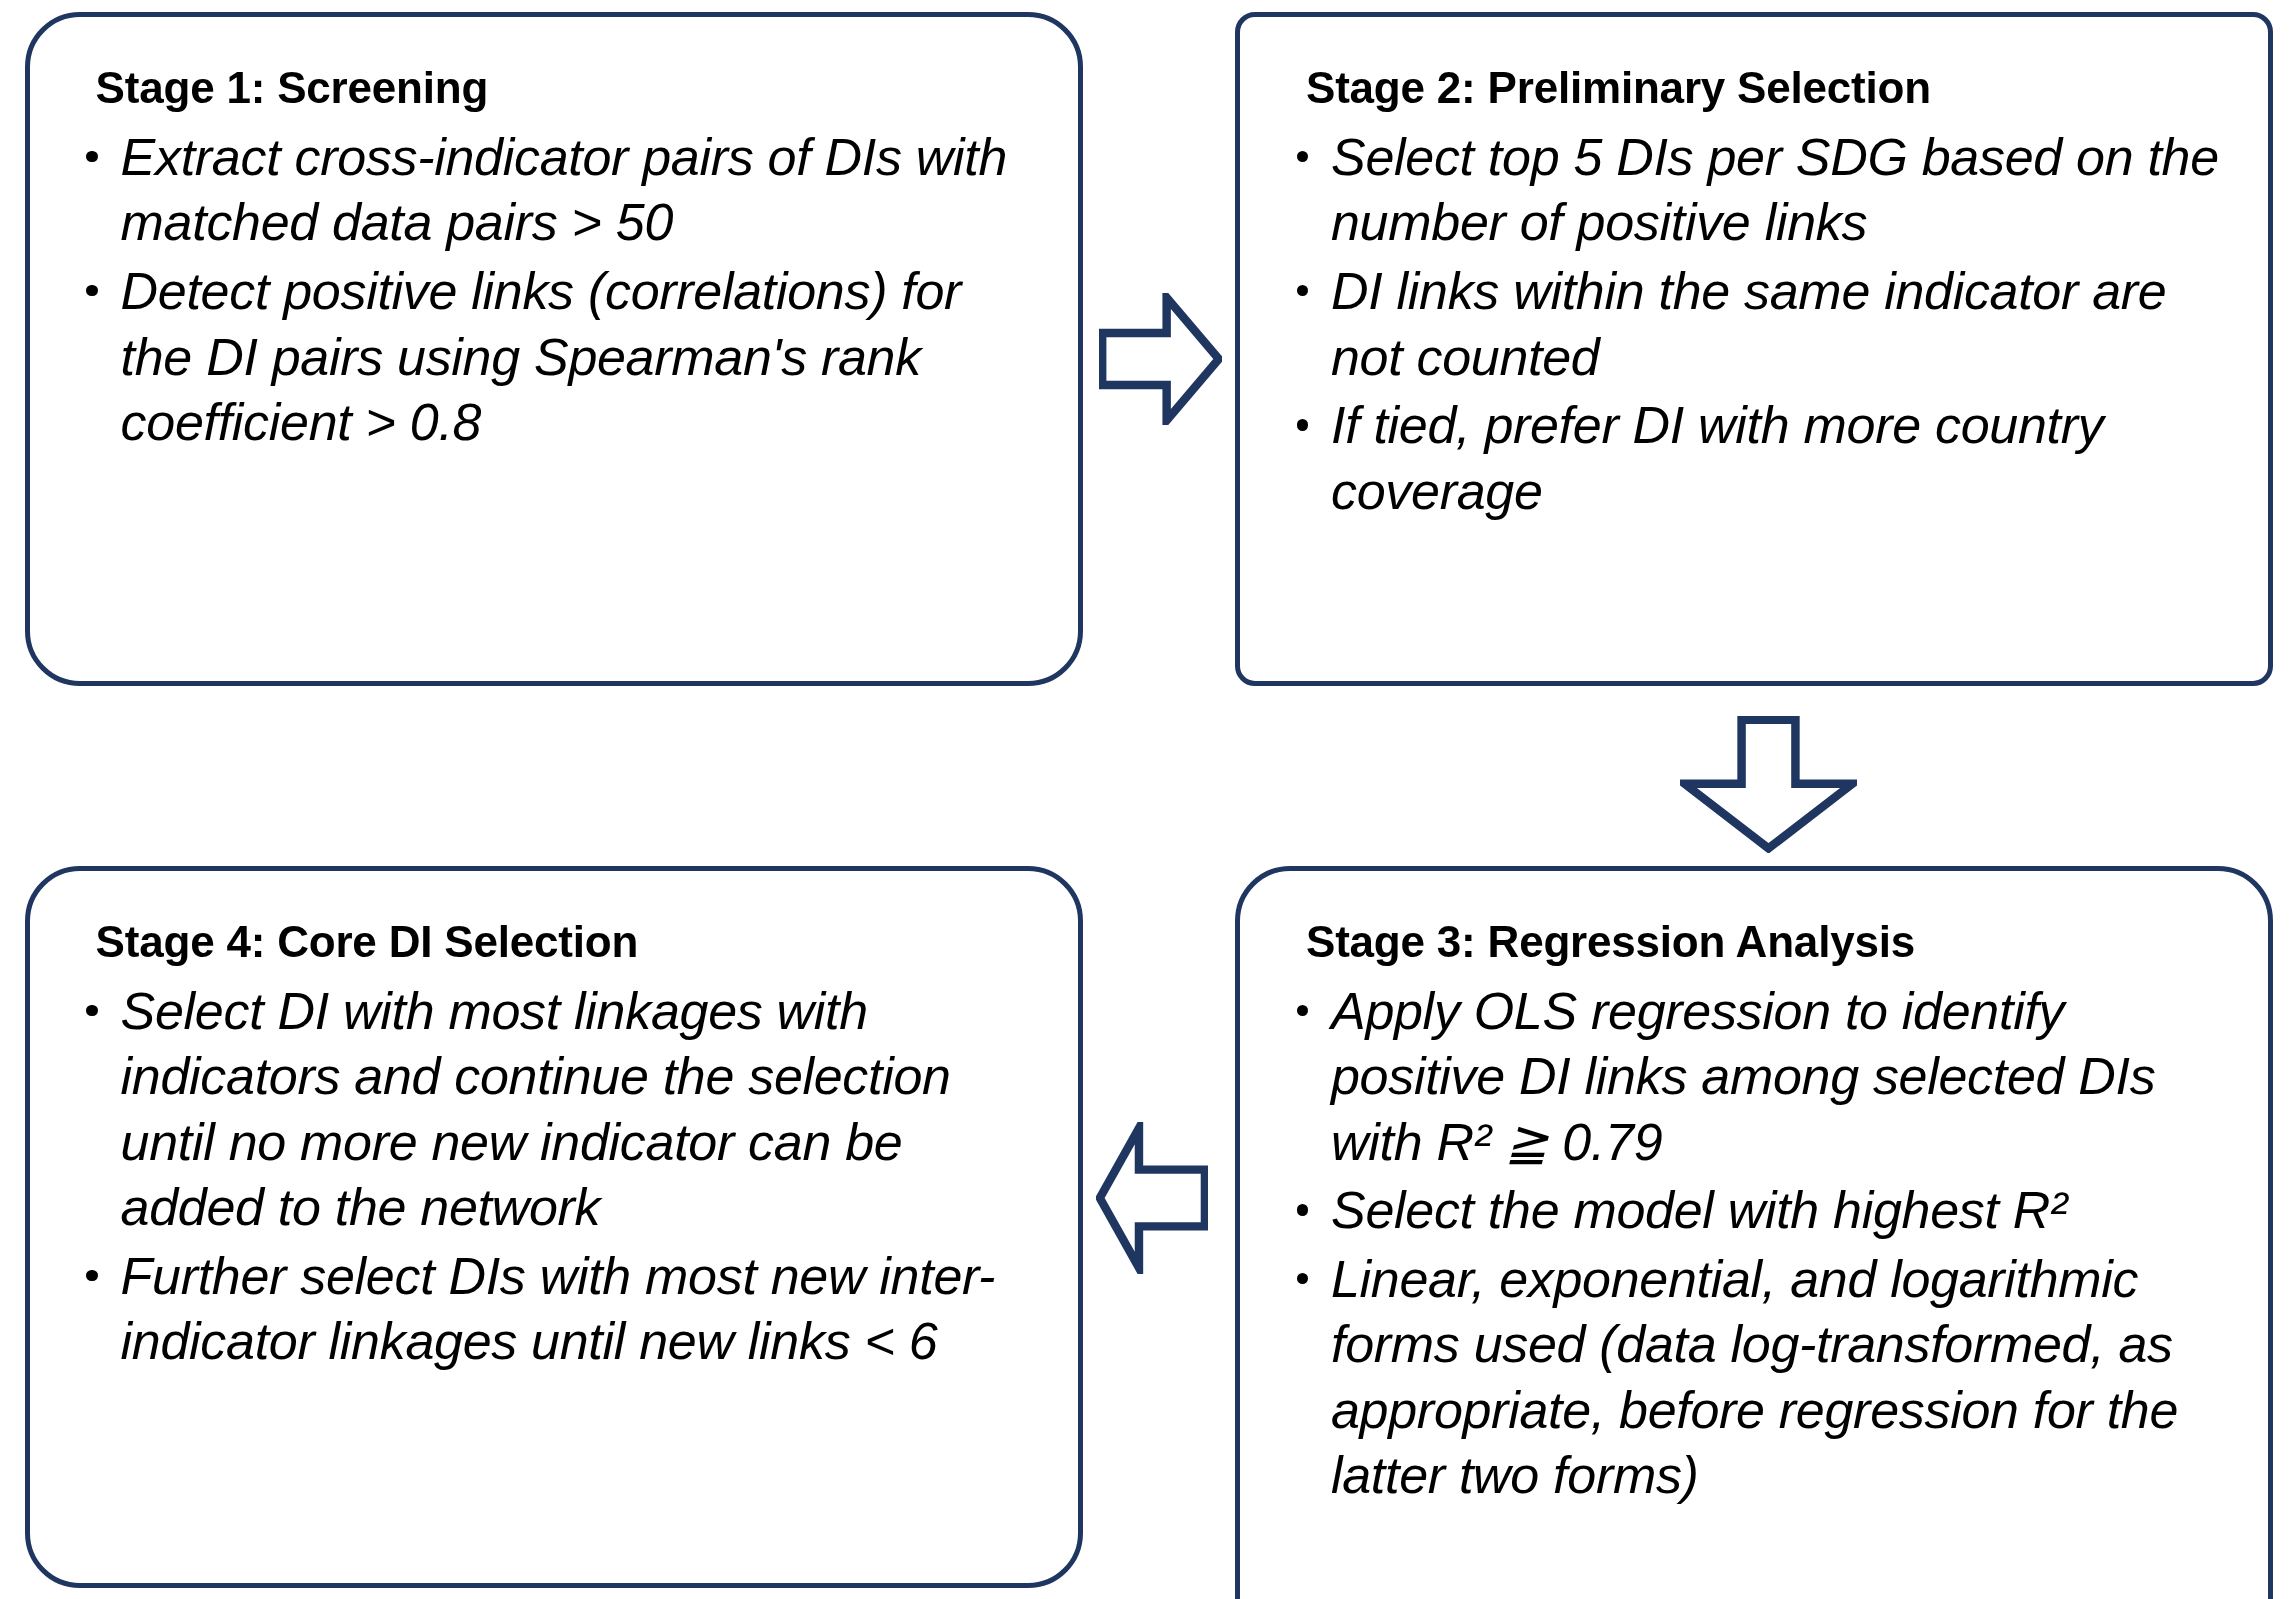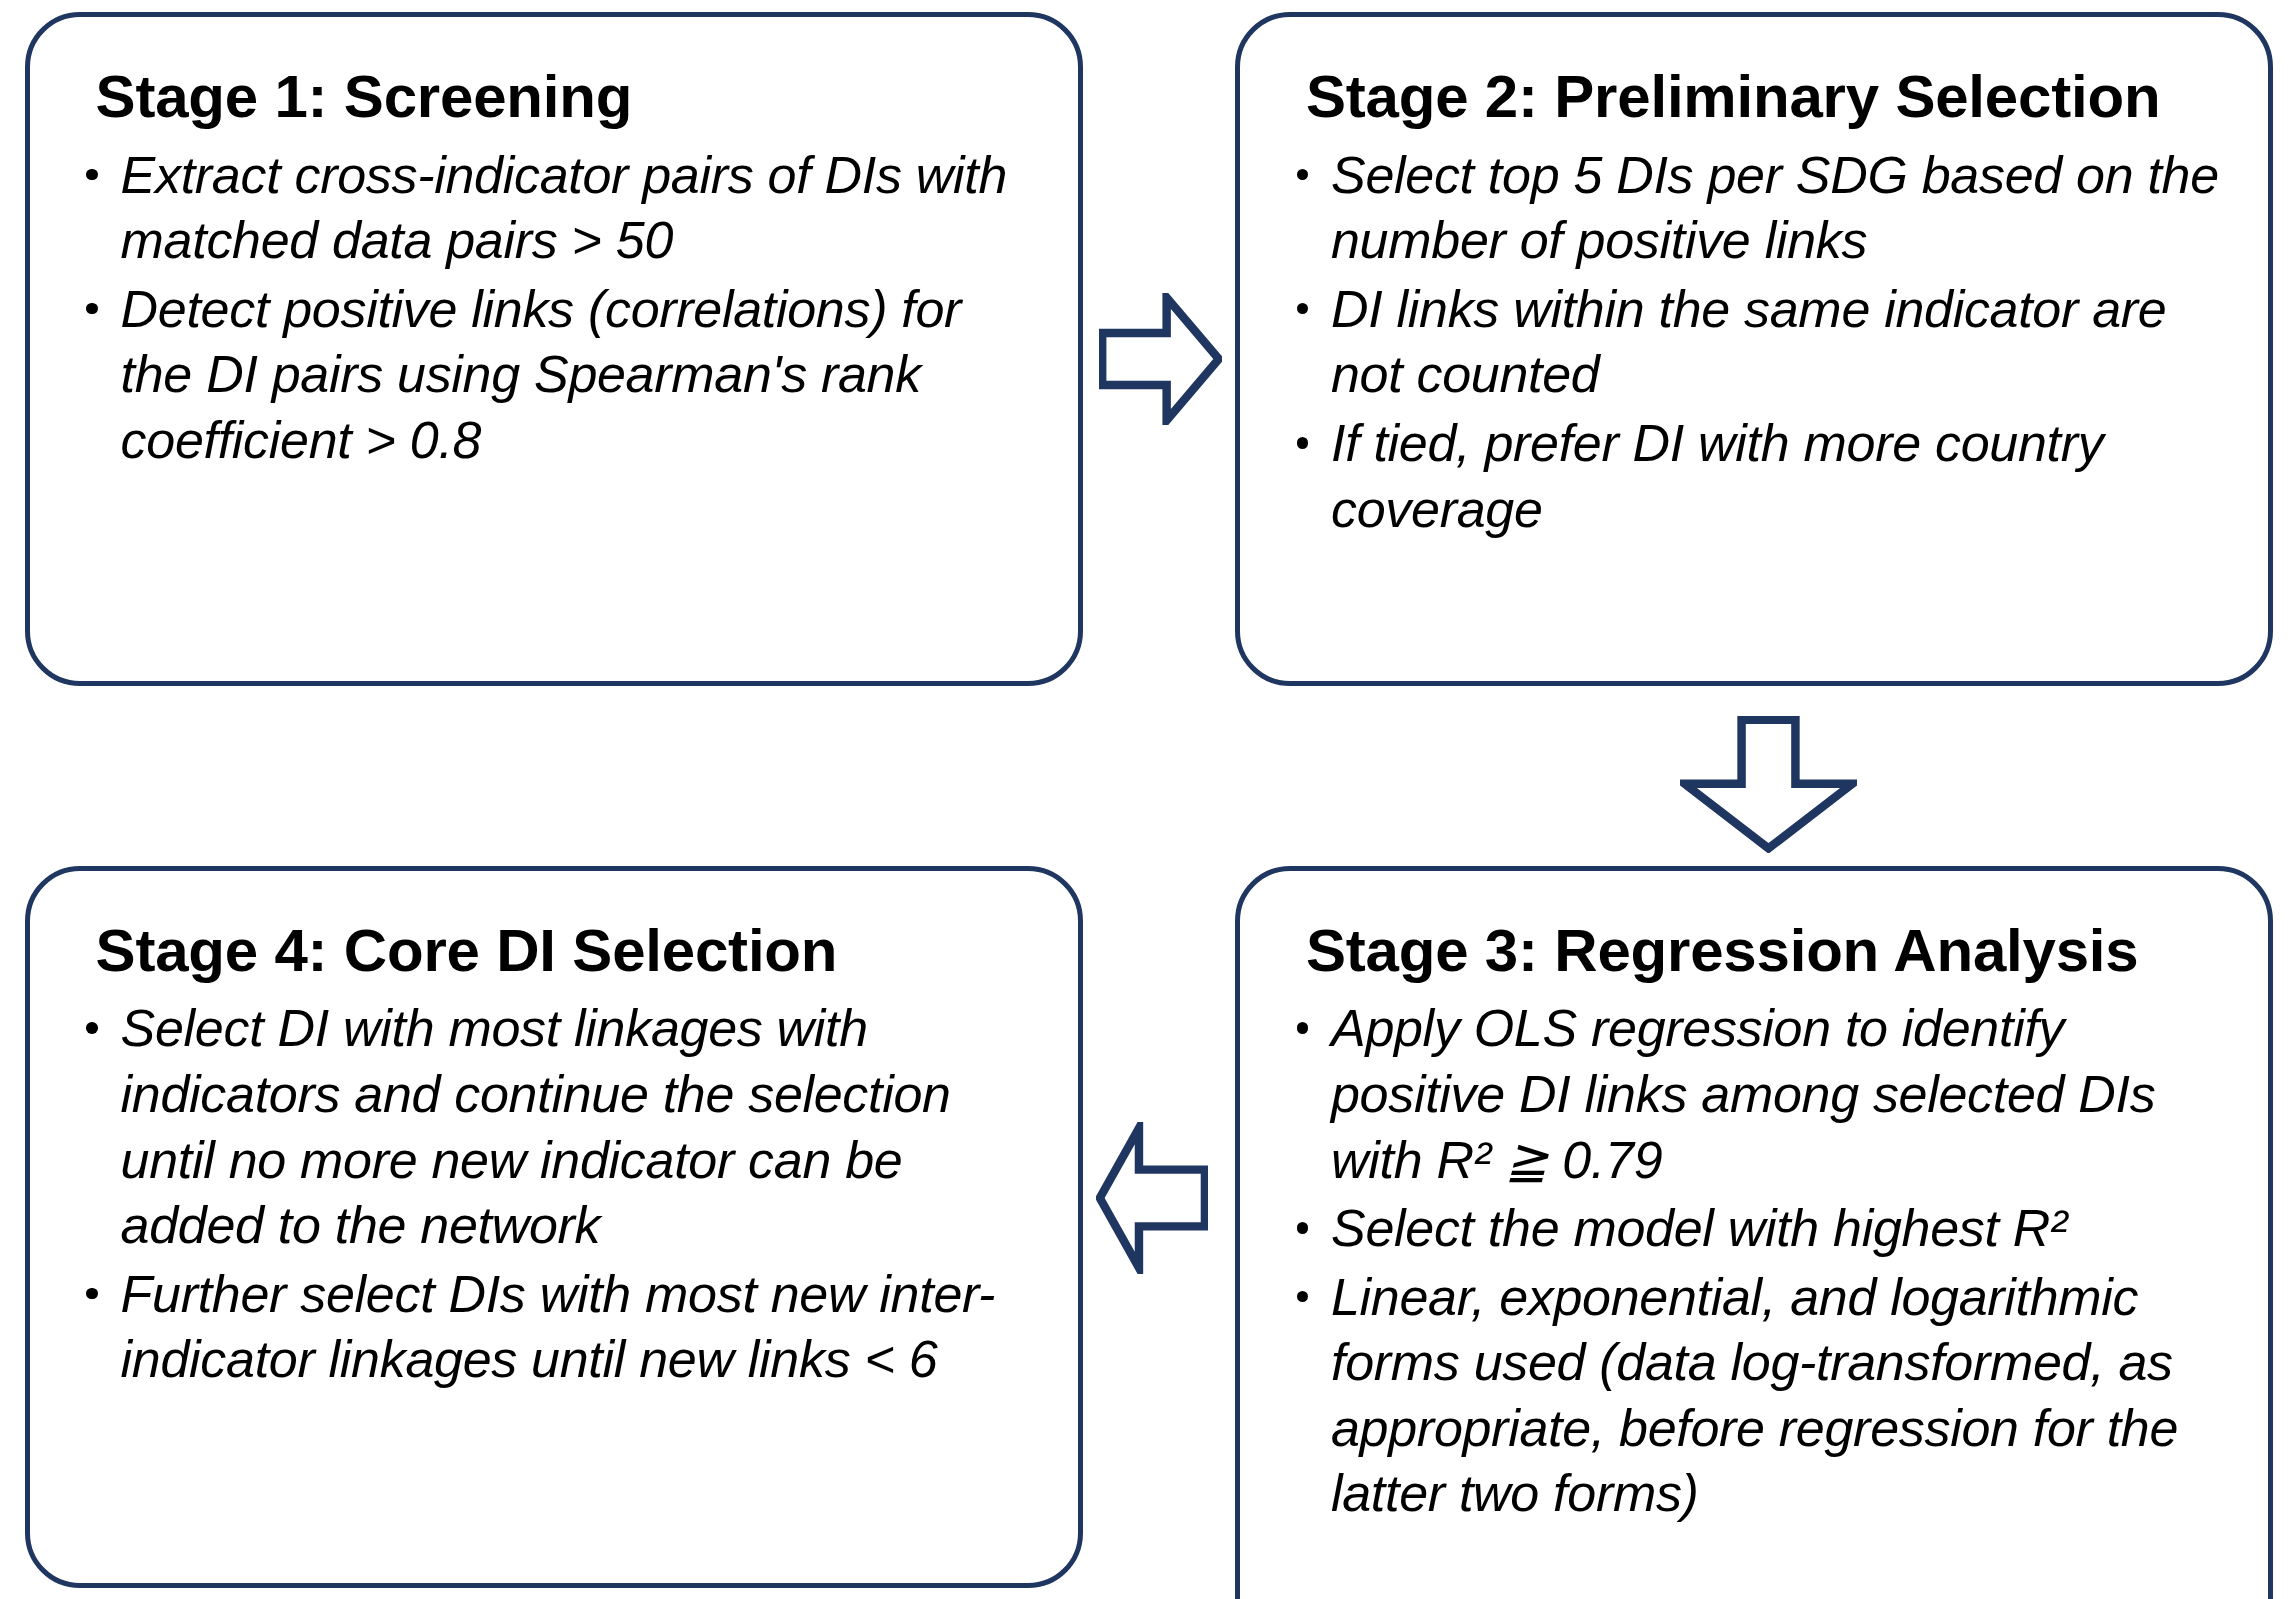--- a/index.html
+++ b/index.html
@@ -25,26 +25,26 @@
   .stage-box {
     position: absolute;
     box-sizing: border-box;
     background: #ffffff;
     border: 5.4px solid #1f3660;
     border-radius: 55px;
     padding: 46px 43px 31px 46px;
   }
 
   .stage-box.s1 { left: 24.6px;   top: 12.3px;   width: 1058px; height: 674px; }
-  .stage-box.s2 { left: 1235px; top: 12.3px;   width: 1038px; height: 674px; }
+  .stage-box.s2 { left: 1235px; top: 12.3px;   width: 1038px; height: 674px; border-radius: 20px; }
   .stage-box.s4 { left: 24.6px;   top: 866px; width: 1058px; height: 722px; }
   .stage-box.s3 { left: 1235px; top: 866px; width: 1038px; height: 890px; }
 
   .stage-title {
-    font-size: 60px;
+    font-size: 44px;
     font-weight: bold;
     color: #000000;
     line-height: 1.12;
     margin: 0 0 12.3px 20px;
     letter-spacing: -0.2px;
   }
 
   .bullet-list {
     list-style: none;
     margin: 0;

